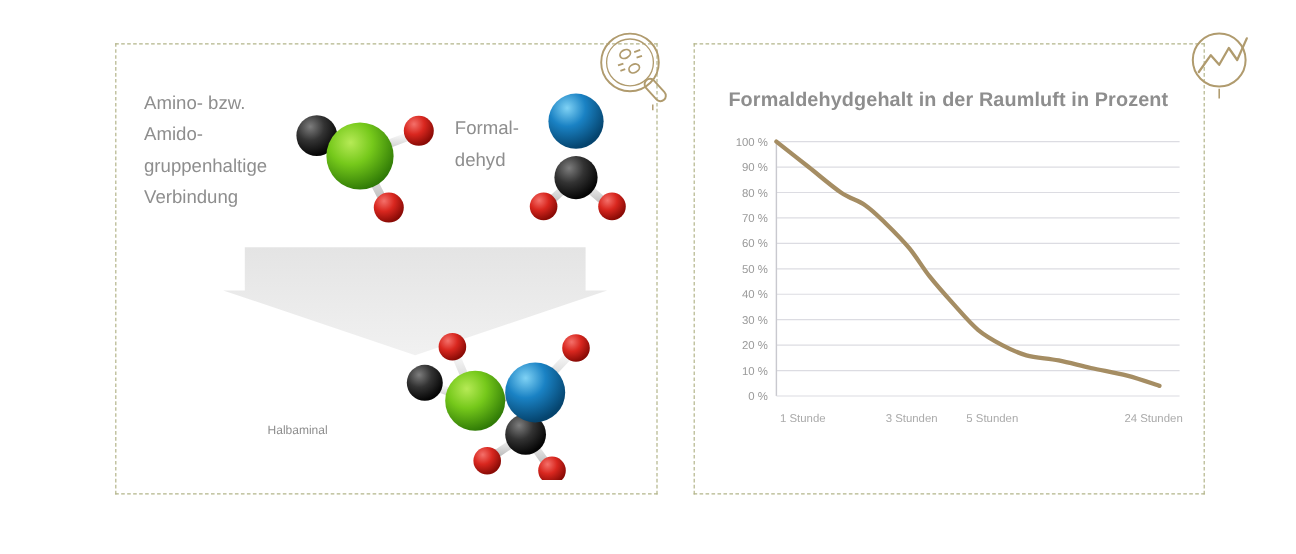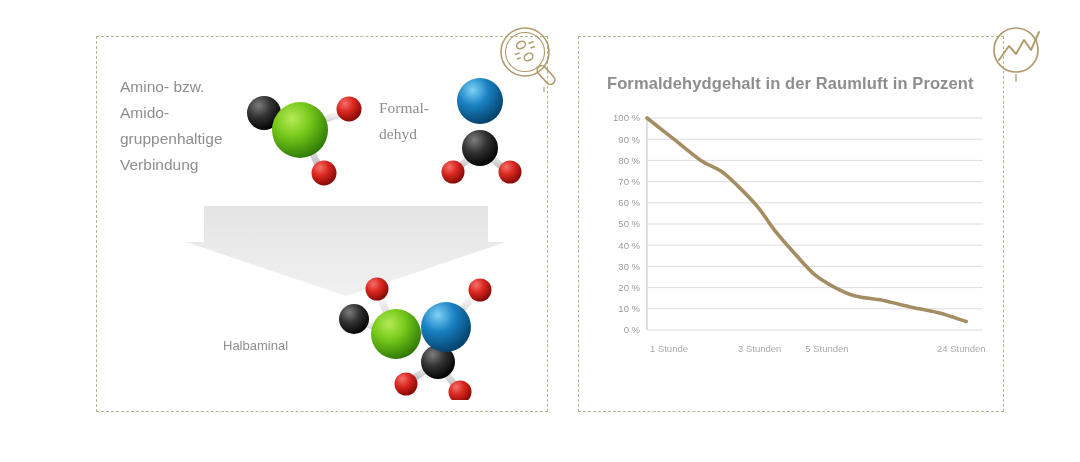--- a/index.html
+++ b/index.html
@@ -32,25 +32,24 @@
     font-size: 15.5px; line-height: 26px;
     color: #8e8e8e; font-weight: 400;
     white-space: pre-line;
   }
   #label-formaldehyd {
     position: absolute; left: 379px; top: 95px;
     width: 80px;
     font-size: 15.5px; line-height: 26px;
     color: #8e8e8e; font-weight: 400;
     white-space: pre-line;
-    font-family: Liberation Serif, serif;
   }
   #label-halbaminal {
-    position: absolute; left: 223px; top: 338px;
-    font-size: 13px; color: #8e8e8e; font-weight: 400;
+    position: absolute; left: 223px; top: 354px;
+    font-size: 10px; color: #8e8e8e; font-weight: 400;
   }
 
   
   #reaction-arrow {
     position: absolute; left: 186px; top: 200px;
     width: 320px; height: 98px;
   }
 
   
   .molecule { position: absolute; }

